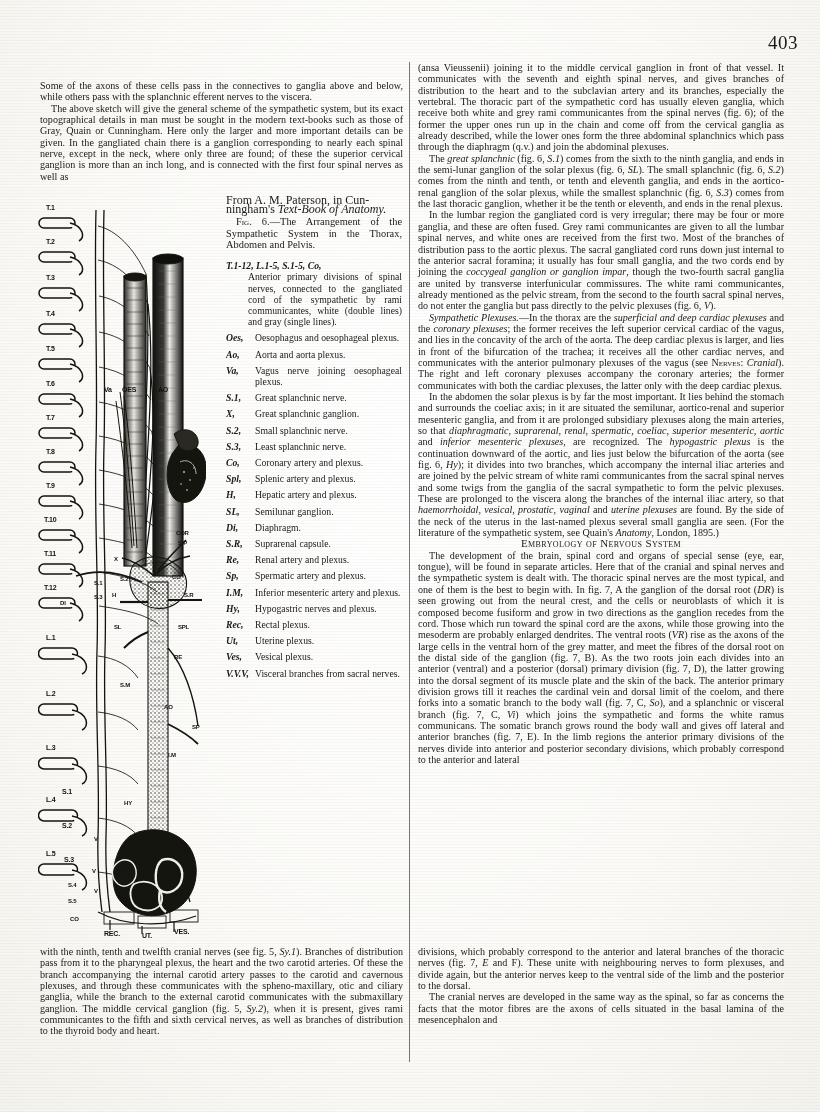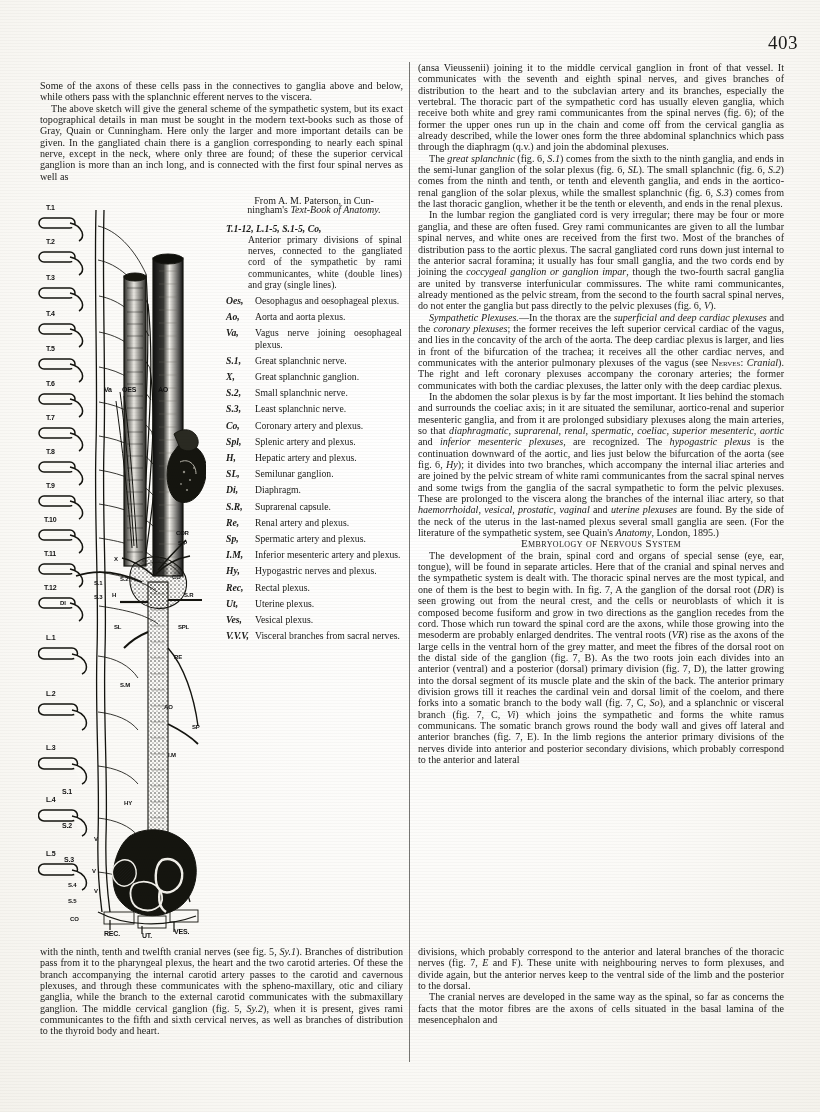--- a/index.html
+++ b/index.html
@@ -71,23 +71,23 @@
   .plate{
     position:absolute;left:0;top:0;width:168px;height:748px;
   }
   .plate svg{display:block;}
   
   .legend{
     position:absolute;left:188px;top:0;width:176px;
     font-size:9.7px;line-height:11.2px;
   }
   .credit{
-    font-size:10px;line-height:9.4px;
-    text-align:center;
-    margin-bottom:8px;
+    font-size:12px;line-height:9.4px;
+    text-align:left;
+    margin-bottom:1px;
   }
   .credit i{}
   .figtitle{
     font-size:10.4px;line-height:11.8px;
     text-align:justify;
     text-indent:10px;
     margin-bottom:9px;
   }
   .figtitle .sc{font-variant:small-caps;}
   .lrow{
@@ -415,20 +415,23 @@
       <span class="lbl" style="left:104px;top:736px;">UT.</span>
       <span class="lbl" style="left:136px;top:732px;">VES.</span>
     </div>
 
     <div class="legend">
       <div class="credit">
         <span>From A. M. Paterson, in Cun-</span><br>
         <span>ningham's </span><i>Text-Book of Anatomy.</i>
       </div>
 
+      <div class="figtitle">
+        <span class="sc">Fig. 6.</span><span>—The Arrangement of the Sympathetic System in the Thorax, Abdomen and Pelvis.</span>
+      </div>
 
       <div id="legend-list">
           <div class="lrow big"><span class="lkey">T.1-12, L.1-5, S.1-5, Co,</span><span class="ldesc">Anterior primary divisions of spinal nerves, connected to the gangliated cord of the sympathetic by rami communicantes, white (double lines) and gray (single lines).</span></div>
           <div class="lrow">
             <span class="lkey">Oes,</span>
             <span class="ldesc">Oesophagus and oesophageal plexus.</span>
           </div>
           <div class="lrow">
             <span class="lkey">Ao,</span>
             <span class="ldesc">Aorta and aorta plexus.</span>

